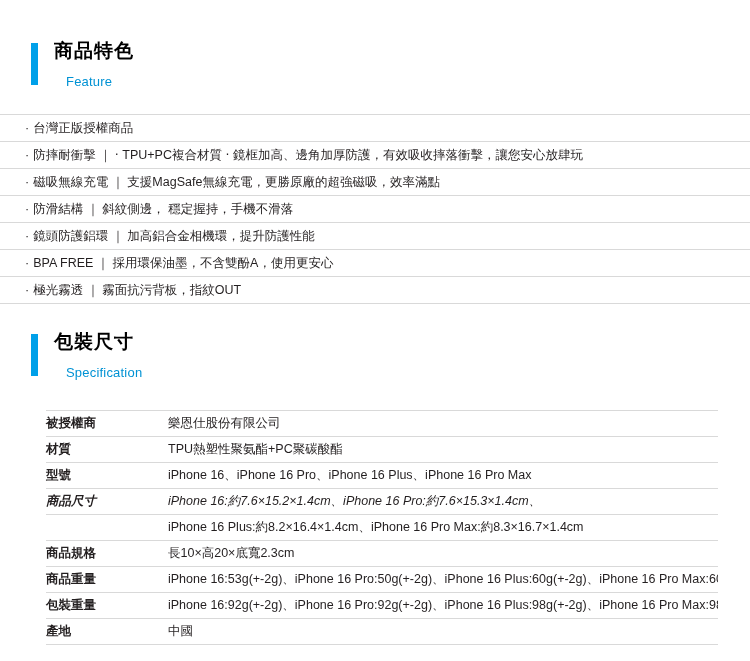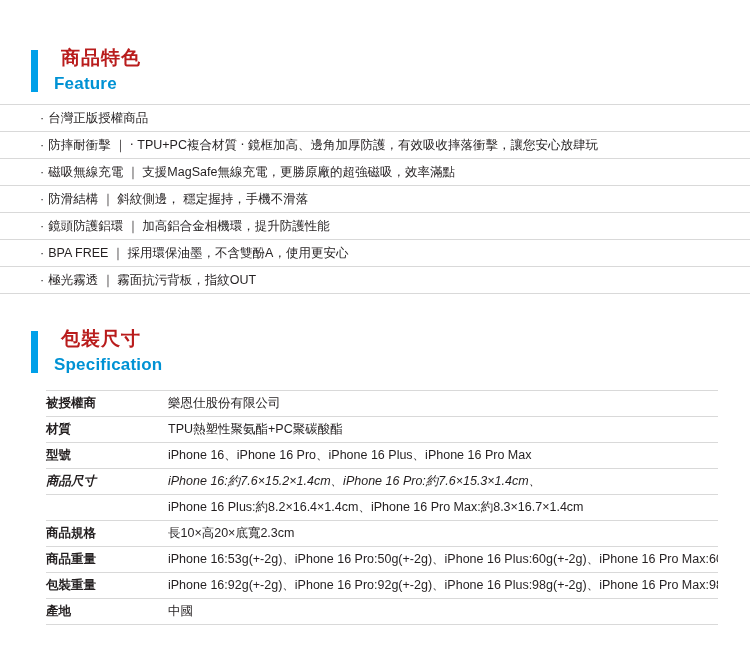--- a/index.html
+++ b/index.html
@@ -33,44 +33,44 @@
     position: absolute;
     left: 31px;
     top: 4px;
     width: 7px;
     height: 42px;
     background: #00a0e9;
   }
   .sec-title {
     font-size: 19px;
     font-weight: bold;
-    color: #b91c1c;
+    color: #000000;
     letter-spacing: 1px;
     line-height: 24px;
-    margin: 7px;
+    margin: 0;
   }
   .sec-sub {
-    font-size: 17px;
-    font-weight: bold;
+    font-size: 13px;
+    font-weight: normal;
     color: #0092d4;
     letter-spacing: 0.2px;
     line-height: 14px;
-    margin: 0;
+    margin: 12px;
   }
 
   
   .feature-wrap {
     margin-top: 9px;
     border-top: 1px solid #d9d9d9;
   }
   .feature-row {
     border-bottom: 1px solid #d9d9d9;
     height: 26px;
     line-height: 26px;
-    padding-left: 40px;
+    padding-left: 25px;
     font-size: 12.5px;
     color: #231f20;
     white-space: nowrap;
     overflow: hidden;
   }
   .feature-row .dot {
     display: inline-block;
     margin-right: 4px;
     color: #231f20;
   }

